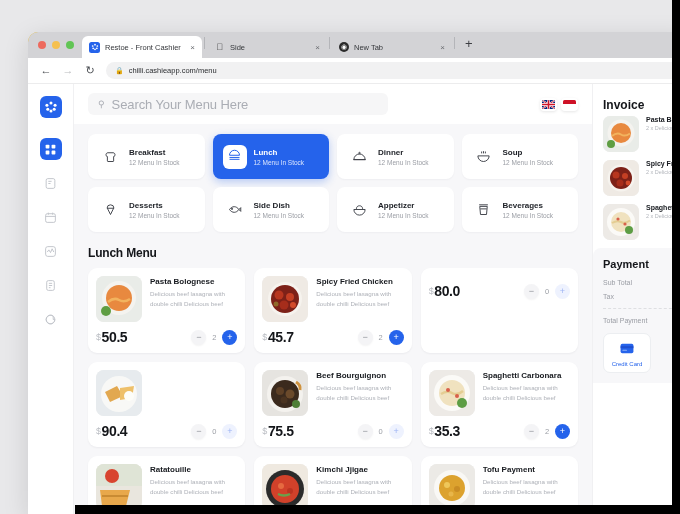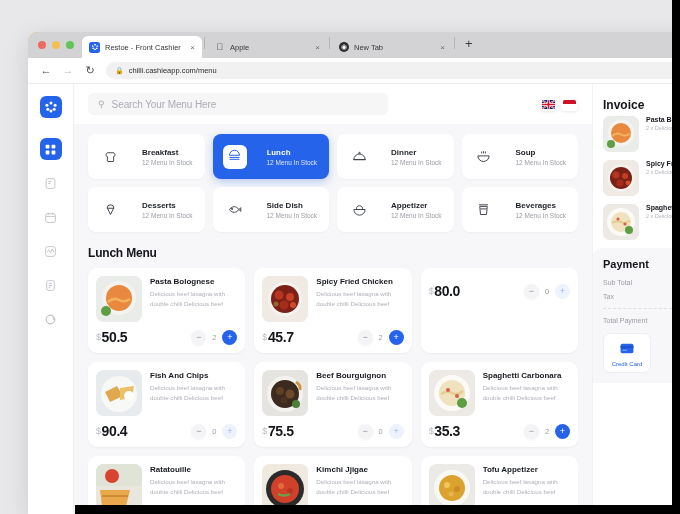--- a/index.html
+++ b/index.html
@@ -105,54 +105,54 @@
     height:40px; flex:0 0 40px;
     display:flex; align-items:center; gap:10px;
     padding:0 14px; background:#fff;
   }
   .searchbox {
     flex:1 1 auto; max-width:300px;
     height:22px; background:#f6f6f7; border-radius:6px;
     display:flex; align-items:center; gap:7px; padding:0 10px;
   }
   .searchbox .sicon { color:#a8abb2; font-size:9px; }
-  .searchbox .sph { font-size:10px; color:#aaadb4; letter-spacing:-.1px; }
+  .searchbox .sph { font-size:13px; color:#aaadb4; letter-spacing:-.1px; }
   .flags { margin-left:auto; display:flex; align-items:center; gap:4px; }
   .flag { width:13px;height:9px;border-radius:1.5px; overflow:hidden; position:relative; }
   .flag-uk { background:#00247d; }
   .flag-id { background:#fff; }
   .flag-id .top { position:absolute;left:0;top:0;width:100%;height:50%;background:#ce1126; }
   .flag-id .bot { position:absolute;left:0;bottom:0;width:100%;height:50%;background:#fff; }
   .flagwrap { width:17px;height:13px;border-radius:4px;background:#fff;box-shadow:0 1px 3px rgba(0,0,0,.10);
               display:flex;align-items:center;justify-content:center;}
 
   .content {
     flex:1 1 auto; background:#f7f7f9;
     padding:10px 14px 0 14px;
     overflow:hidden;
   }
 
   
   .catgrid { display:grid; grid-template-columns:repeat(4,1fr); gap:8px; }
   .cat {
     background:#fff; border-radius:8px; height:45px;
-    display:flex; align-items:center; gap:20px; padding:0 10px;
+    display:flex; align-items:center; gap:7px; padding:0 10px;
     box-shadow:0 1px 2px rgba(16,24,40,.04);
   }
   .cat.active { background:#2563eb; box-shadow:0 3px 9px rgba(37,99,235,.30); }
   .cat .cicon {
     width:24px;height:24px;border-radius:6px;flex:0 0 auto;
     display:flex;align-items:center;justify-content:center;color:#3b3e45;
   }
   .cat.active .cicon { background:#fff; color:#2563eb; }
   .cat .cicon svg{width:15px;height:15px;}
   .cat .ctxt { min-width:0; }
   .cat .cname { font-size:8px; font-weight:bold; color:#1d2026; white-space:nowrap; }
   .cat .cstock { font-size:6.5px; color:#9a9da4; margin-top:2px; white-space:nowrap; }
-  .cat.active .cname { color:#fff;font-family:Liberation Mono, monospace; }
+  .cat.active .cname { color:#fff; }
   .cat.active .cstock { color:#dbe5fd; }
 
   .secttitle { font-size:12px; font-weight:bold; color:#14161a; margin:14px 0 8px 0; letter-spacing:-.2px; }
 
   
   .menugrid { display:grid; grid-template-columns:repeat(3,1fr); gap:9px; }
   .mcard {
     background:#fff; border-radius:9px; padding:8px;
     box-shadow:0 1px 2px rgba(16,24,40,.05);
   }
@@ -231,21 +231,21 @@
             <circle cx="17.5" cy="16" r="2.6"></circle>
           </svg>
       </span>
       <span class="tlabel">Restoe - Front Cashier</span>
       <span class="tclose">×</span>
     </div>
     <span class="tabsep"></span>
 
     <div class="tab inactive">
       <span class="favicon fav-apple"></span>
-      <span class="tlabel">Apple</span>
+      <span class="tlabel">Side</span>
       <span class="tclose">×</span>
     </div>
     <span class="tabsep"></span>
 
     <div class="tab inactive">
       <span class="fav-newtab">◉</span>
       <span class="tlabel">New Tab</span>
       <span class="tclose">×</span>
     </div>
     <span class="tabsep"></span>
@@ -529,24 +529,20 @@
             <div class="mtop">
               <div class="mthumb">
                 <svg viewBox="0 0 46 46">
                     <rect width="46" height="46" fill="#e7ebee"></rect>
                     <circle cx="23" cy="24" r="18" fill="#f8f8f6"></circle>
                     <path d="M9 22l12-6 6 10-13 6z" fill="#e2a850"></path>
                     <path d="M24 18l14-2-2 12-12 2z" fill="#eec06a"></path>
                     <circle cx="33" cy="26" r="5" fill="#fdfdf8"></circle>
                   </svg>
               </div>
-              <div class="minfo">
-                <div class="mname">Fish And Chips</div>
-                <div class="mdesc">Delicious beef lasagna with double chilli Delicious beef</div>
-              </div>
             </div>
             <div class="mbot">
               <div class="mprice"><span class="cur">$</span><span>90.4</span></div>
               <div class="qty">
                 <span class="qbtn qminus">−</span>
                 <span class="qnum">0</span>
                 <span class="qbtn qplus off">+</span>
               </div>
             </div>
           </div>
@@ -651,21 +647,21 @@
                 <svg viewBox="0 0 46 46">
                     <rect width="46" height="46" fill="#eceae6"></rect>
                     <circle cx="23" cy="24" r="18" fill="#f9f8f5"></circle>
                     <circle cx="23" cy="24" r="13" fill="#dca22e"></circle>
                     <circle cx="18" cy="21" r="3" fill="#efc75a"></circle>
                     <circle cx="28" cy="25" r="3" fill="#c98c24"></circle>
                     <circle cx="22" cy="30" r="2.5" fill="#e8b64a"></circle>
                   </svg>
               </div>
               <div class="minfo">
-                <div class="mname">Tofu Appetizer</div>
+                <div class="mname">Tofu Payment</div>
                 <div class="mdesc">Delicious beef lasagna with double chilli Delicious beef</div>
               </div>
             </div>
           </div>
 
         </div>
       </div>
     </div>
 
     <div class="invoice">

